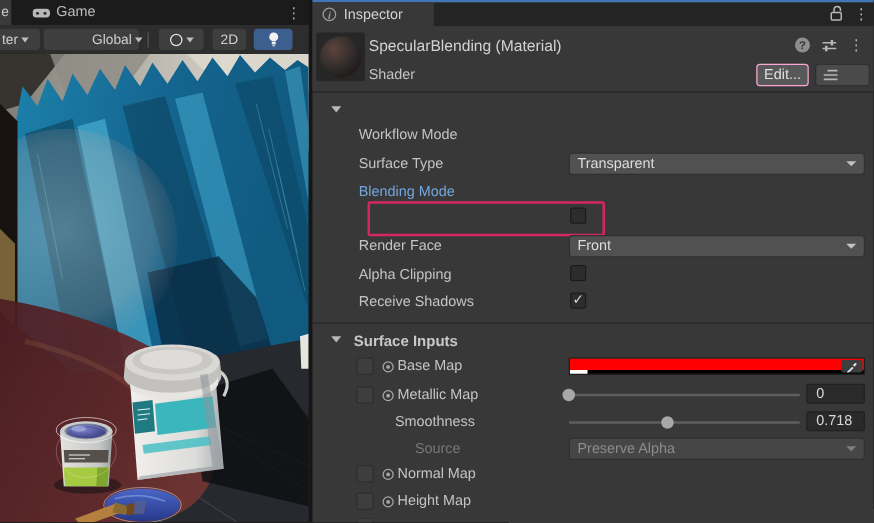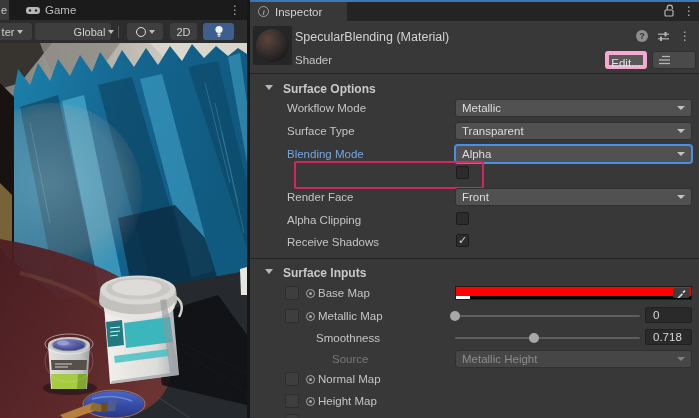--- a/index.html
+++ b/index.html
@@ -44,21 +44,21 @@
     font-weight:bold;line-height:12px;text-align:center;}
   .kebab{color:#b5b5b5;font-size:12px;line-height:12px;}
   .shader-label{position:absolute;left:45px;top:33px;color:#c4c4c4;font-size:11.5px;}
   .dropdown{position:absolute;height:18px;background:#515151;border:1px solid #303030;border-radius:3px;
     box-sizing:border-box;color:#dddddd;font-size:11.5px;line-height:16px;padding-left:6px;overflow:hidden;}
   .dropdown .dd-arrow{position:absolute;right:6px;top:6px;width:0;height:0;
     border-left:4px solid transparent;border-right:4px solid transparent;border-top:4.5px solid #c2c2c2;}
   .dropdown.focused{box-shadow:0 0 0 1px #4a90e2;border-color:#4a90e2;}
   .dropdown.disabled{background:#464646;color:#8c8c8c;}
   .dropdown.disabled .dd-arrow{border-top-color:#808080;}
-  .mini-btn{position:absolute;height:18px;background:#585858;border:4px solid #f9a8d4;border-radius:3px;
+  .mini-btn{position:absolute;height:18px;background:#585858;border:1px solid #f9a8d4;border-radius:3px;
     box-sizing:border-box;color:#e0e0e0;font-size:11.5px;line-height:16px;text-align:center;}
   .list-btn{position:absolute;height:18px;background:#4a4a4a;border:1px solid #303030;border-radius:3px;
     box-sizing:border-box;display:flex;align-items:center;justify-content:space-between;padding:0 5px;}
 
   .divider{position:absolute;left:0;width:449px;height:1px;background:#242424;}
   .fold-header{position:absolute;left:33px;color:#c8c8c8;font-size:12px;font-weight:bold;}
   .fold-arrow{position:absolute;left:15px;width:0;height:0;border-left:4.5px solid transparent;
     border-right:4.5px solid transparent;border-top:5.5px solid #b8b8b8;}
   .row-label{position:absolute;color:#c4c4c4;font-size:11.5px;text-align:center;}
   .row-label.blue{color:#73a7de;}
@@ -322,39 +322,30 @@
           <line x1="1" y1="5" x2="12" y2="5" stroke="#b5b5b5" stroke-width="1.3"></line>
           <line x1="1" y1="8.5" x2="12" y2="8.5" stroke="#b5b5b5" stroke-width="1.3"></line>
         </svg>
         <span class="dd-arrow" style="position:static;"></span>
       </div>
     </div>
 
     <div class="divider" style="top:73px;"></div>
 
     <div class="fold-arrow" style="top:85px;"></div>
-    <div class="fold-header" style="top:82px;">Surface Options</div>
 
     <div class="row-label" style="left:37px;top:102px;">Workflow Mode</div>
-    <div class="dropdown" style="left:205px;top:99px;width:237px;">
-      <span>Metallic</span>
-      <span class="dd-arrow"></span>
-    </div>
 
     <div class="row-label" style="left:37px;top:125px;">Surface Type</div>
     <div class="dropdown" style="left:205px;top:122px;width:237px;">
       <span>Transparent</span>
       <span class="dd-arrow"></span>
     </div>
 
     <div class="row-label blue" style="left:37px;top:148px;">Blending Mode</div>
-    <div class="dropdown focused" style="left:205px;top:145px;width:237px;">
-      <span>Alpha</span>
-      <span class="dd-arrow"></span>
-    </div>
 
     <div class="checkbox" style="left:206px;top:166px;">
       
     </div>
     <div class="annotation-box" style="left:44px;top:161px;width:186px;height:24px;"></div>
 
     <div class="row-label" style="left:37px;top:191px;">Render Face</div>
     <div class="dropdown" style="left:205px;top:188px;width:237px;">
       <span>Front</span>
       <span class="dd-arrow"></span>
@@ -399,21 +390,21 @@
     <div class="value-field" style="left:395px;top:307px;">0</div>
 
     <div class="row-label" style="left:66px;top:332px;">Smoothness</div>
     <div class="slider-track" style="left:205px;top:337px;width:185px;">
       <div class="slider-knob" style="left: 42.8%;"></div>
     </div>
     <div class="value-field" style="left:395px;top:329px;">0.718</div>
 
     <div class="row-label dim" style="left:82px;top:353px;">Source</div>
     <div class="dropdown disabled" style="left:205px;top:350px;width:237px;">
-      <span>Metallic Height</span>
+      <span>Preserve Alpha</span>
       <span class="dd-arrow"></span>
     </div>
 
     <div class="tex-slot" style="left:35px;top:372px;"></div>
     <div class="picker-dot" style="left:56px;top:375px;"></div>
     <div class="row-label" style="left:68px;top:373px;">Normal Map</div>
 
     <div class="tex-slot" style="left:35px;top:394px;"></div>
     <div class="picker-dot" style="left:56px;top:397px;"></div>
     <div class="row-label" style="left:68px;top:395px;">Height Map</div>

